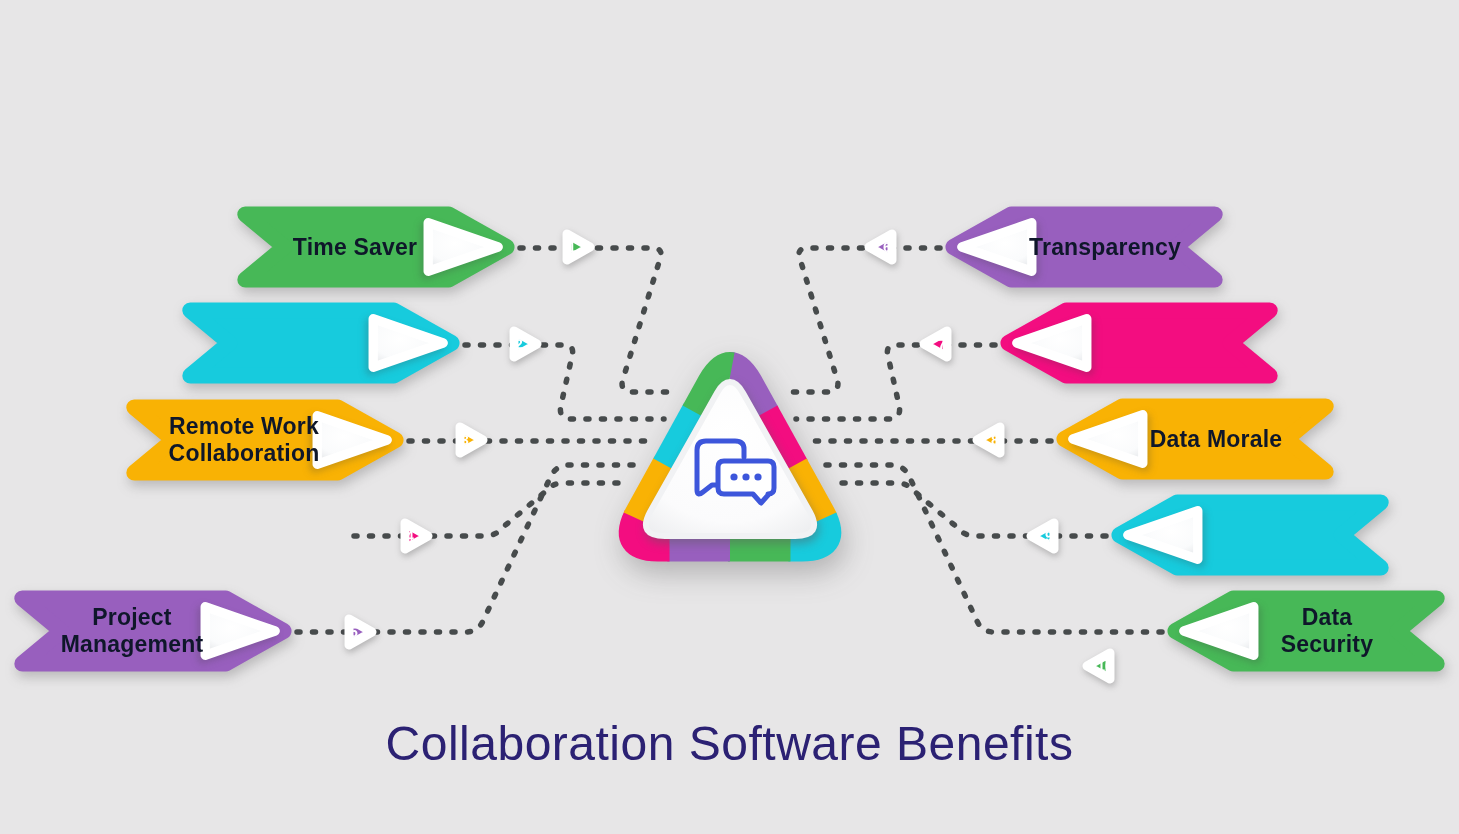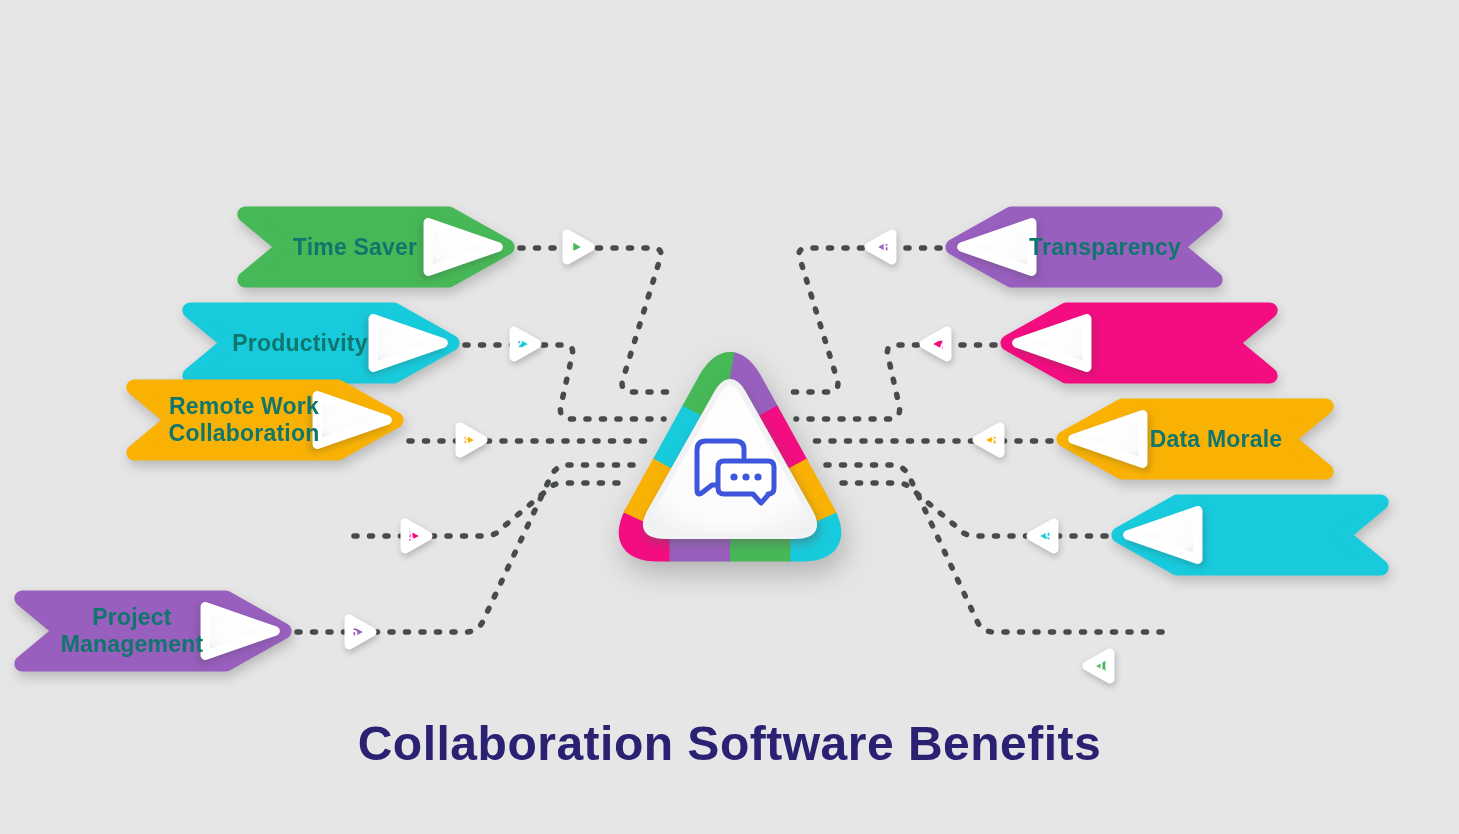--- a/index.html
+++ b/index.html
@@ -13,42 +13,42 @@
   #connectors{position:absolute;left:0;top:0;}
   #connectors path{fill:none;stroke:#474b4c;stroke-width:5.5;stroke-linecap:round;stroke-dasharray:3 12.5;}
   
   .banner{position:absolute;width:284px;height:84px;}
   .banner svg{display:block;overflow:visible;}
   .banner .shape{filter:drop-shadow(2px 6px 6px rgba(70,70,70,0.28));}
   .banner .arrowhead{filter:drop-shadow(-3px 4px 4px rgba(60,60,60,0.25));}
   .banner.right .arrowhead{filter:drop-shadow(3px 4px 4px rgba(60,60,60,0.25));}
   .banner .label{
     position:absolute;top:0;bottom:0;display:flex;align-items:center;justify-content:center;
-    color:#0f766e;font-weight:bold;font-size:23px;line-height:1.16;text-align:center;
+    color:#0f172a;font-weight:bold;font-size:23px;line-height:1.16;text-align:center;
     white-space:pre-line;letter-spacing:.2px;
   }
   .banner.left .label{left:34px;width:176px;}
   .banner.right .label{right:34px;width:176px;}
   
   .marker{position:absolute;width:44px;height:44px;}
   .marker svg{display:block;overflow:visible;filter:drop-shadow(1px 3px 3px rgba(60,60,60,0.3));}
   .marker .num{
     position:absolute;top:0;height:44px;width:24px;display:flex;align-items:center;justify-content:center;
     color:#fff;font-size:14px;font-weight:bold;
   }
   .marker.left .num{left:5px;}
   .marker.right .num{right:5px;}
   
   #center-triangle{position:absolute;left:560px;top:300px;}
   #center-triangle svg{overflow:visible;}
   .tri-seg{fill:none;stroke-width:27;stroke-dasharray:10.35 89.65;}
   
   #title{
     position:absolute;left:0;right:0;top:716px;text-align:center;
-    font-size:48px;font-weight:bold;color:#2b2173;letter-spacing:.5px;
+    font-size:48px;font-weight:normal;color:#2b2173;letter-spacing:.5px;
   }
 </style>
 </head>
 <body>
 
 <div id="stage">
 
   <svg width="0" height="0" style="position:absolute">
     <defs>
       <radialGradient id="sheenL" cx="38%" cy="42%" r="70%">
@@ -88,24 +88,23 @@
       <path class="arrowhead" d="M207 19 L282 45 L207 71 Z" fill="url(#sheenL)" stroke="#ffffff" stroke-width="10" stroke-linejoin="round"></path>
     </svg>
     <div class="label">Time Saver</div>
   </div>
 
   <div class="banner left" style="left:178px;top:301px">
     <svg width="284" height="84" viewBox="0 0 300 90">
       <path class="shape" d="M11 10 L229 10 L291 45 L229 80 L11 80 L53 45 Z" stroke-width="17" stroke-linejoin="round" fill="#17cbdd" stroke="#17cbdd"></path>
       <path class="arrowhead" d="M207 19 L282 45 L207 71 Z" fill="url(#sheenL)" stroke="#ffffff" stroke-width="10" stroke-linejoin="round"></path>
     </svg>
-    <div class="label">Productivity</div>
-  </div>
-
-  <div class="banner left" style="left:122px;top:378px">
+  </div>
+
+  <div class="banner left" style="left:122px;top:398px">
     <svg width="284" height="84" viewBox="0 0 300 90">
       <path class="shape" d="M11 10 L229 10 L291 45 L229 80 L11 80 L53 45 Z" stroke-width="17" stroke-linejoin="round" fill="#f9b204" stroke="#f9b204"></path>
       <path class="arrowhead" d="M207 19 L282 45 L207 71 Z" fill="url(#sheenL)" stroke="#ffffff" stroke-width="10" stroke-linejoin="round"></path>
     </svg>
     <div class="label">Remote Work
 Collaboration</div>
   </div>
 
 
   <div class="banner right" style="left:943px;top:205px">
@@ -140,20 +139,28 @@
     <div class="label">Data Morale</div>
   </div>
 
   <div class="banner right" style="left:1109px;top:493px">
     <svg width="284" height="84" viewBox="0 0 300 90">
       <path class="shape" d="M289 10 L71 10 L9 45 L71 80 L289 80 L247 45 Z" stroke-width="17" stroke-linejoin="round" fill="#17cbdd" stroke="#17cbdd"></path>
       <path class="arrowhead" d="M93 19 L18 45 L93 71 Z" fill="url(#sheenR)" stroke="#ffffff" stroke-width="10" stroke-linejoin="round"></path>
     </svg>
   </div>
 
+  <div class="banner right" style="left:1165px;top:589px">
+    <svg width="284" height="84" viewBox="0 0 300 90">
+      <path class="shape" d="M289 10 L71 10 L9 45 L71 80 L289 80 L247 45 Z" stroke-width="17" stroke-linejoin="round" fill="#47b857" stroke="#47b857"></path>
+      <path class="arrowhead" d="M93 19 L18 45 L93 71 Z" fill="url(#sheenR)" stroke="#ffffff" stroke-width="10" stroke-linejoin="round"></path>
+    </svg>
+    <div class="label">Data
+Security</div>
+  </div>
 
   <div class="marker left" style="left:555px;top:225px">
     <svg width="44" height="44" viewBox="0 0 44 44">
         <path d="M12 9 L35 22 L12 35 Z" stroke="#ffffff" stroke-width="9" stroke-linejoin="round" fill="#47b857"></path>
       </svg>
     <span class="num">1</span>
   </div>
   <div class="marker left" style="left:502px;top:322px">
     <svg width="44" height="44" viewBox="0 0 44 44">
         <path d="M12 9 L35 22 L12 35 Z" stroke="#ffffff" stroke-width="9" stroke-linejoin="round" fill="#17cbdd"></path>

